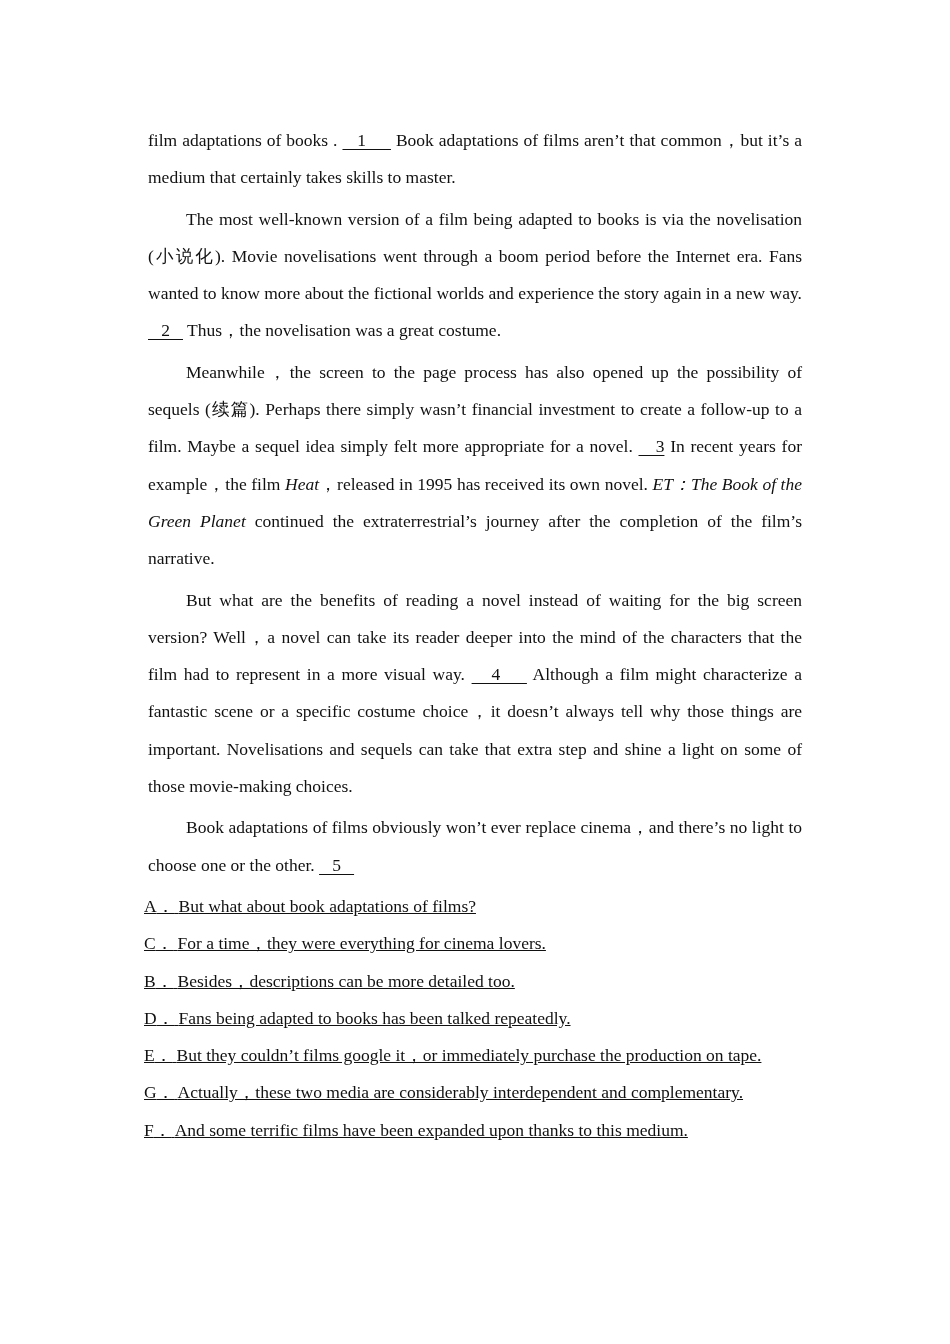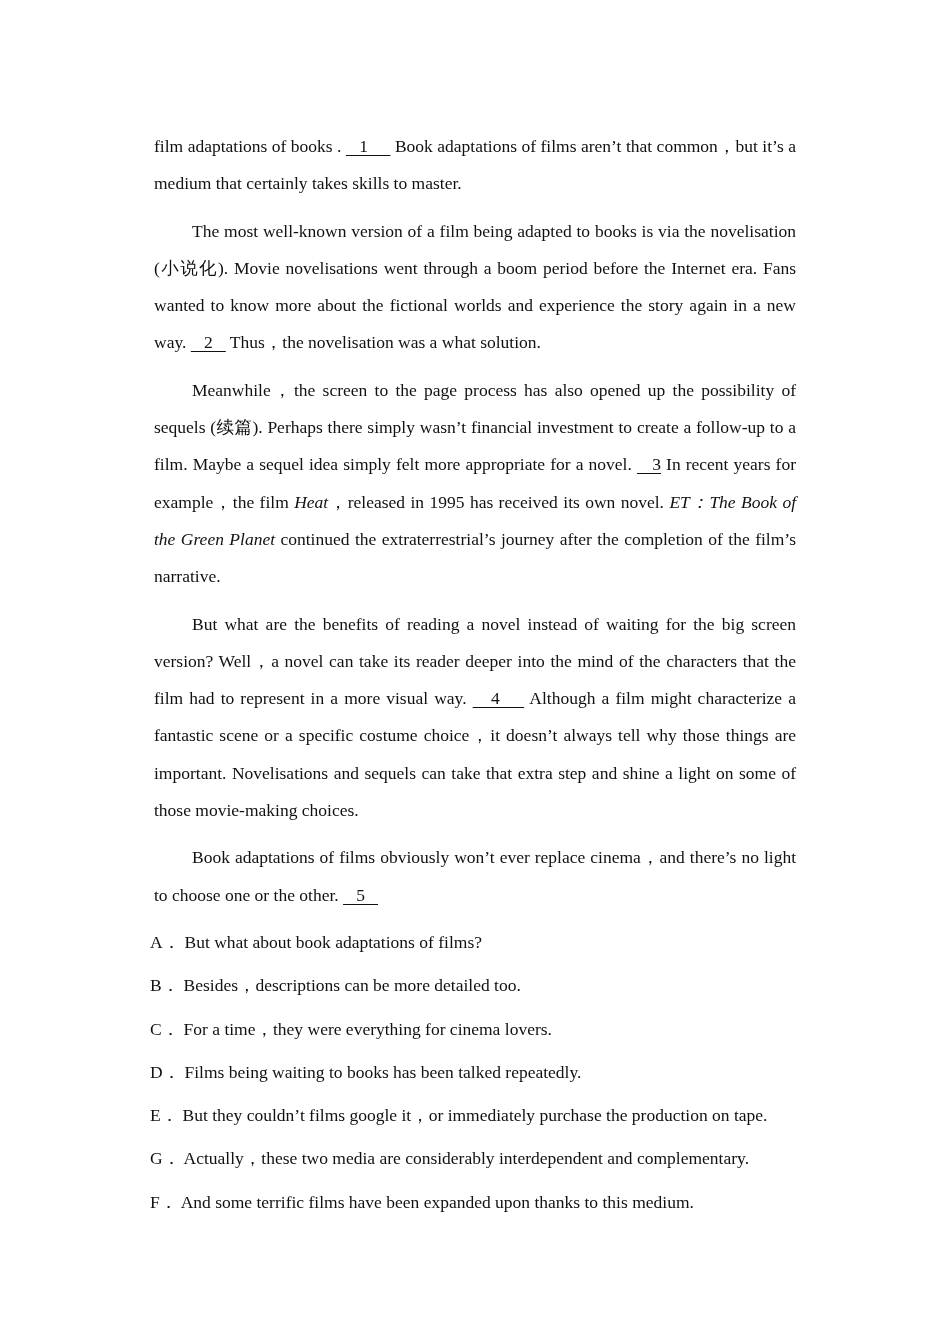--- a/index.html
+++ b/index.html
@@ -2,38 +2,38 @@
 <html><head>
 <meta charset="utf-8">
 <style>
   html, body { margin: 0; padding: 0; background: #ffffff; }
   body { width: 950px; height: 1344px; position: relative; overflow: hidden; }
   .page {
     position: absolute; left: 144px; top: 118px; width: 662px;
     font-family: "Liberation Serif", "DejaVu Serif", serif;
     font-size: 17.5px; line-height: 37.3px; color: #111111;
   }
-  .para { margin: 10px; text-align: justify; }
+  .para { margin: 4px; text-align: justify; }
   .indent { text-indent: 38px; }
   .blank { text-decoration: underline; text-underline-offset: 3px; white-space: pre; }
-  .opt { margin: 6px; text-align: justify; }
+  .opt { margin: 0; text-align: justify; text-decoration: underline; }
   i { font-style: italic; }
 </style>
 </head>
 <body>
 
 <div class="page">
   <p class="para"><span>film adaptations of books . </span><span class="blank">   1     </span><span>  Book adaptations of films aren’t that common，but it’s a medium that certainly takes skills to master.</span></p>
-  <p class="para indent"><span>The most well-known version of a film being adapted to books is via the novelisation (小说化).  Movie novelisations went through a boom period before the Internet era.  Fans wanted to know more about the fictional worlds and experience the story again in a new way.  </span><span class="blank">   2   </span><span>  Thus，the novelisation was a what solution.</span></p>
+  <p class="para indent"><span>The most well-known version of a film being adapted to books is via the novelisation (小说化).  Movie novelisations went through a boom period before the Internet era.  Fans wanted to know more about the fictional worlds and experience the story again in a new way.  </span><span class="blank">   2   </span><span>  Thus，the novelisation was a great costume.</span></p>
   <p class="para indent"><span>Meanwhile，the screen to the page process has also opened up the possibility of sequels (续篇).  Perhaps there simply wasn’t financial investment to create a follow-up to a film.  Maybe a sequel idea simply felt more appropriate for a novel.  </span><span class="blank">   3</span><span> In recent years for example，the film </span><i>Heat</i><span>，released in 1995 has received its own novel.  </span><i>ET：The Book of the Green Planet</i><span> continued the extraterrestrial’s journey after the completion of the film’s narrative.</span></p>
   <p class="para indent"><span>But what are the benefits of reading a novel instead of waiting for the big screen version? Well，a novel can take its reader deeper into the mind of the characters that the film had to represent in a more visual way.  </span><span class="blank">   4    </span><span>  Although a film might characterize a fantastic scene or a specific costume choice，it doesn’t always tell why those things are important.  Novelisations and sequels can take that extra step and shine a light on some of those movie-making choices.</span></p>
   <p class="para indent"><span>Book adaptations of films obviously won’t ever replace cinema，and there’s no light to choose one or the other.  </span><span class="blank">   5   </span></p>
 
   <div>
     <p class="opt"><span>A</span><span>．</span> <span>But what about book adaptations of films?</span></p>
+    <p class="opt"><span>C</span><span>．</span> <span>For a time，they were everything for cinema lovers.</span></p>
     <p class="opt"><span>B</span><span>．</span> <span>Besides，descriptions can be more detailed too.</span></p>
-    <p class="opt"><span>C</span><span>．</span> <span>For a time，they were everything for cinema lovers.</span></p>
-    <p class="opt"><span>D</span><span>．</span> <span>Films being waiting to books has been talked repeatedly.</span></p>
+    <p class="opt"><span>D</span><span>．</span> <span>Fans being adapted to books has been talked repeatedly.</span></p>
     <p class="opt"><span>E</span><span>．</span> <span>But they couldn’t films google it，or immediately purchase the production on tape.</span></p>
     <p class="opt"><span>G</span><span>．</span> <span>Actually，these two media are considerably interdependent and complementary.</span></p>
     <p class="opt"><span>F</span><span>．</span> <span>And some terrific films have been expanded upon thanks to this medium.</span></p>
   </div>
 </div>
 
 </body></html>

